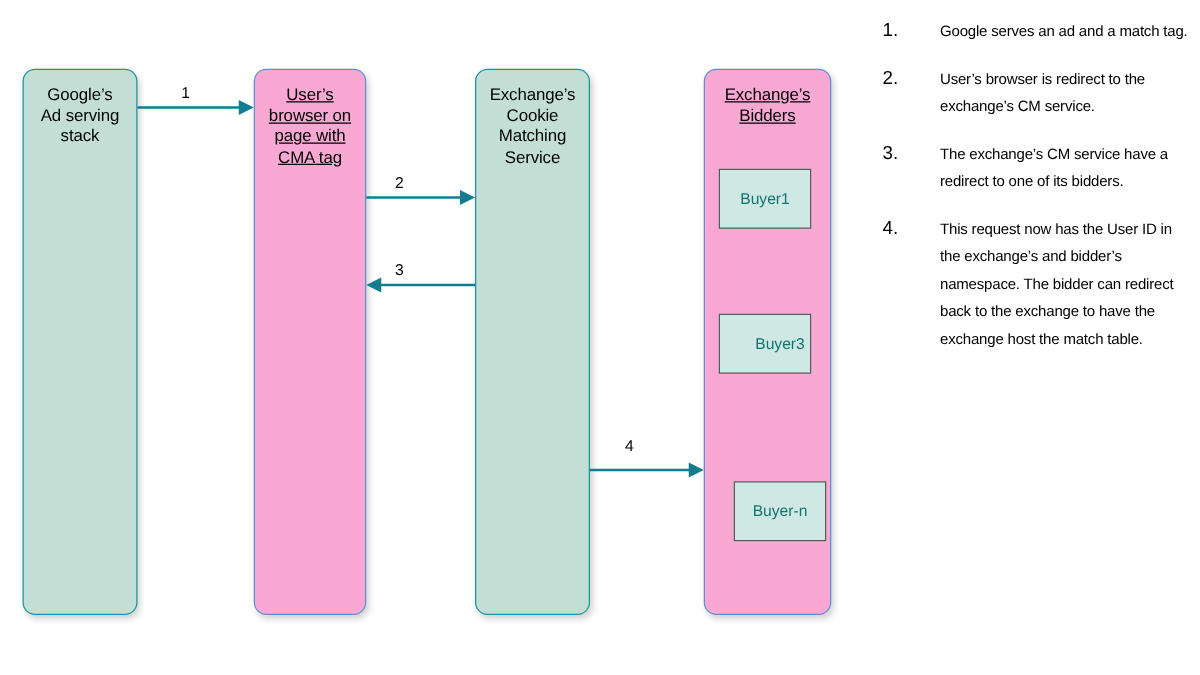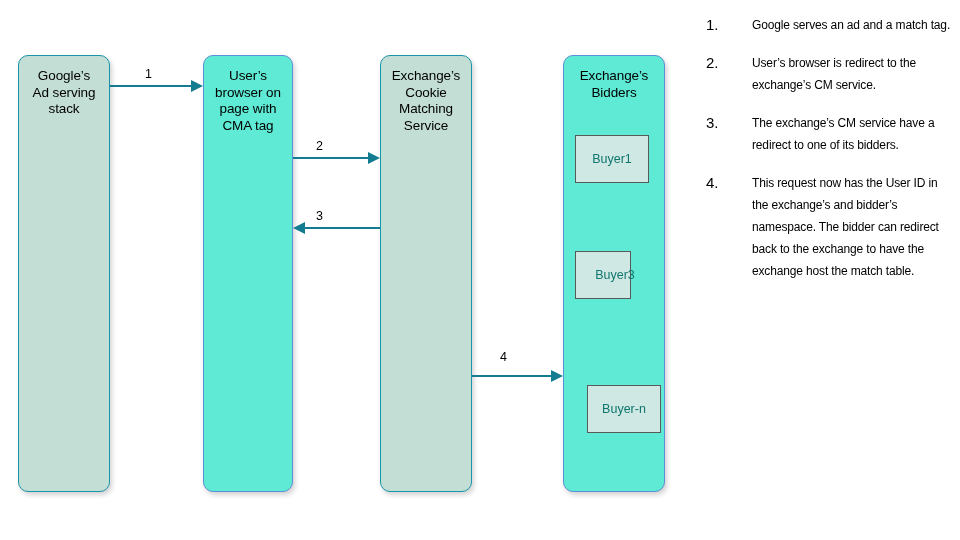--- a/index.html
+++ b/index.html
@@ -35,22 +35,23 @@
     line-height: 16.5px;
     letter-spacing: -0.1px;
     padding-top: 12px;
     box-shadow: 2px 3px 5px rgba(0,0,0,0.18);
   }
   .lane.green {
     background: #c3ded4;
     border: 1.3px solid #1a94a8;
   }
   .lane.blue {
-    background: #5eead4;
+    background: #f9a8d4;
     border: 1.3px solid #5d8fd6;
+    text-decoration: underline;
   }
 
   .lane-label {
     white-space: pre-line;
     padding: 0 3px;
   }
 
   
   .buyer {
     position: absolute;
@@ -134,21 +135,21 @@
       <div class="lane-label">Exchange’s
 Cookie
 Matching
 Service</div>
     </div>
     <div class="lane blue" style="left: 563px; top: 55px; width: 102px; height: 437px;">
       <div class="lane-label">Exchange’s
 Bidders</div>
     </div>
     <div class="buyer" style="left: 575px; top: 135px; width: 74px; height: 48px;">Buyer1</div>
-    <div class="buyer" style="left: 575px; top: 251px; width: 56px; height: 48px; padding-left: 24px;">Buyer3</div>
+    <div class="buyer" style="left: 575px; top: 251px; width: 74px; height: 48px; padding-left: 24px;">Buyer3</div>
     <div class="buyer" style="left: 587px; top: 385px; width: 74px; height: 48px;">Buyer-n</div>
     <div class="arrow-line" style="left: 110px; top: 85px; width: 83px; background: rgb(19, 124, 145);"></div>
     <div class="arrow-head right" style="top: 79.5px; left: 191px;"></div>
     <div class="arrow-label" style="left: 145px; top: 68px;">1</div>
     <div class="arrow-line" style="left: 293px; top: 157px; width: 77px; background: rgb(19, 124, 145);"></div>
     <div class="arrow-head right" style="top: 151.5px; left: 368px;"></div>
     <div class="arrow-label" style="left: 316px; top: 140px;">2</div>
     <div class="arrow-line" style="left: 303px; top: 227px; width: 77px; background: rgb(19, 124, 145);"></div>
     <div class="arrow-head left" style="top: 221.5px; left: 293px;"></div>
     <div class="arrow-label" style="left: 316px; top: 210px;">3</div>

